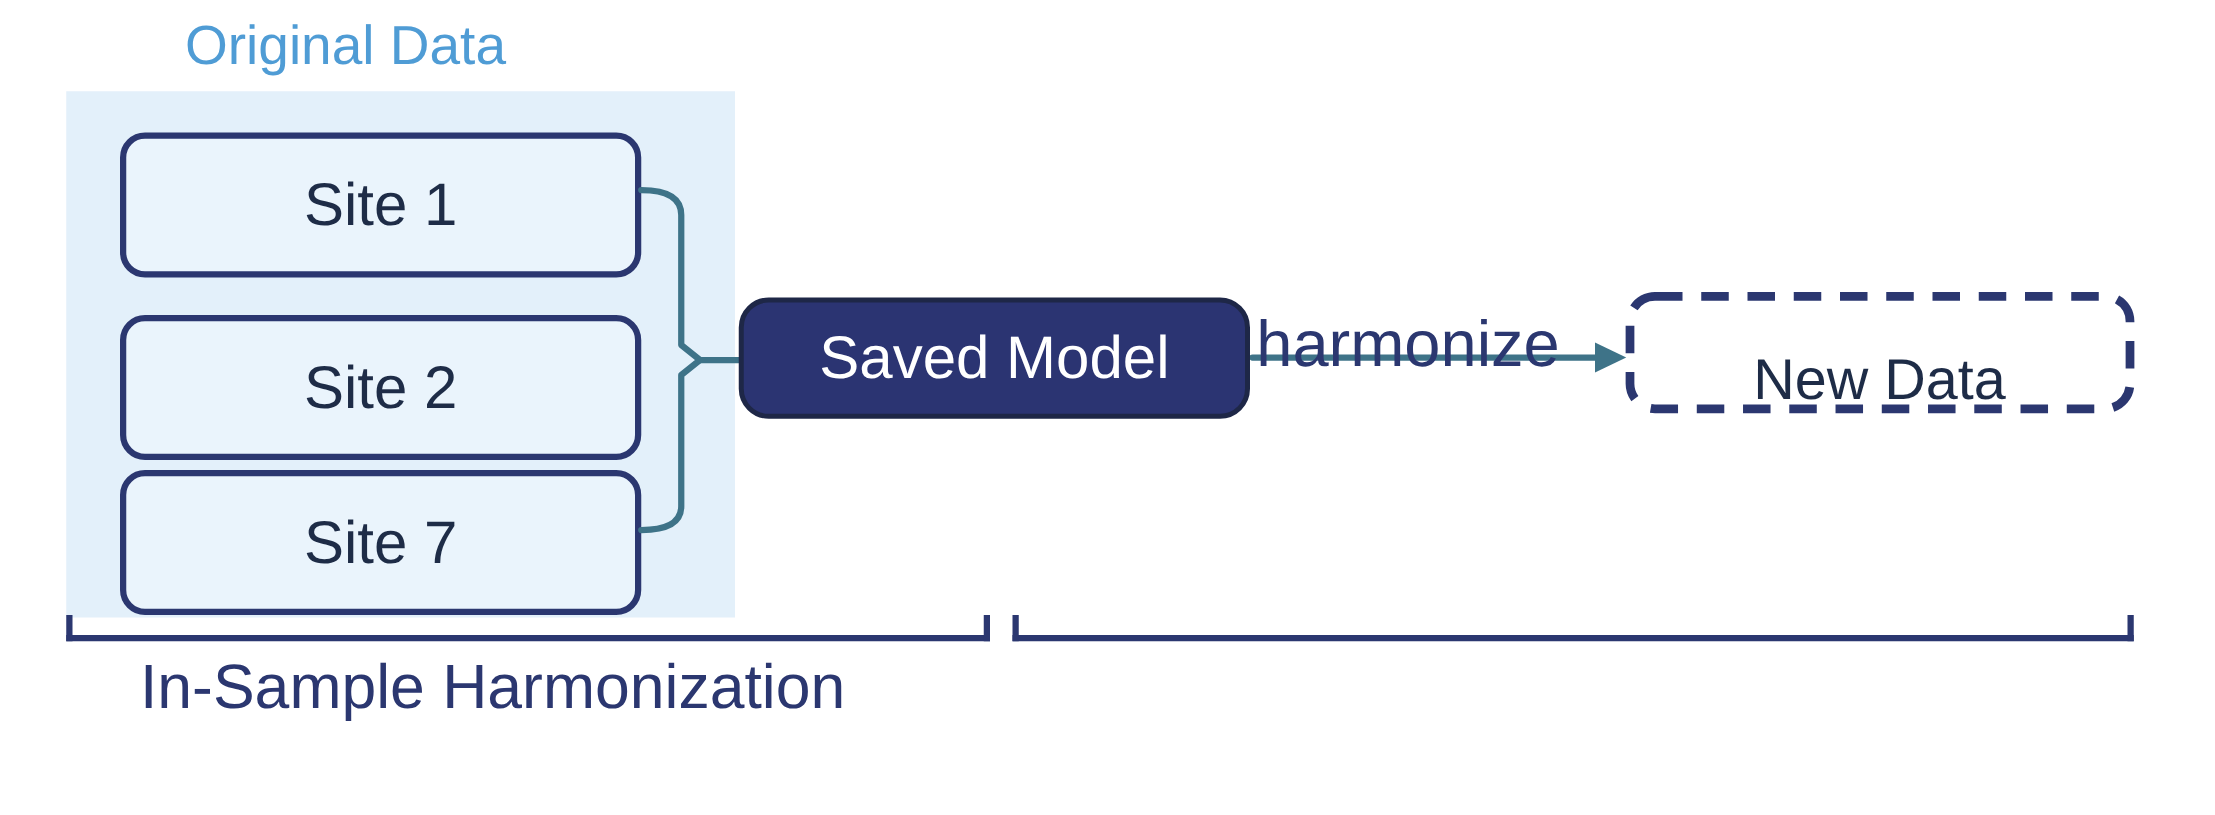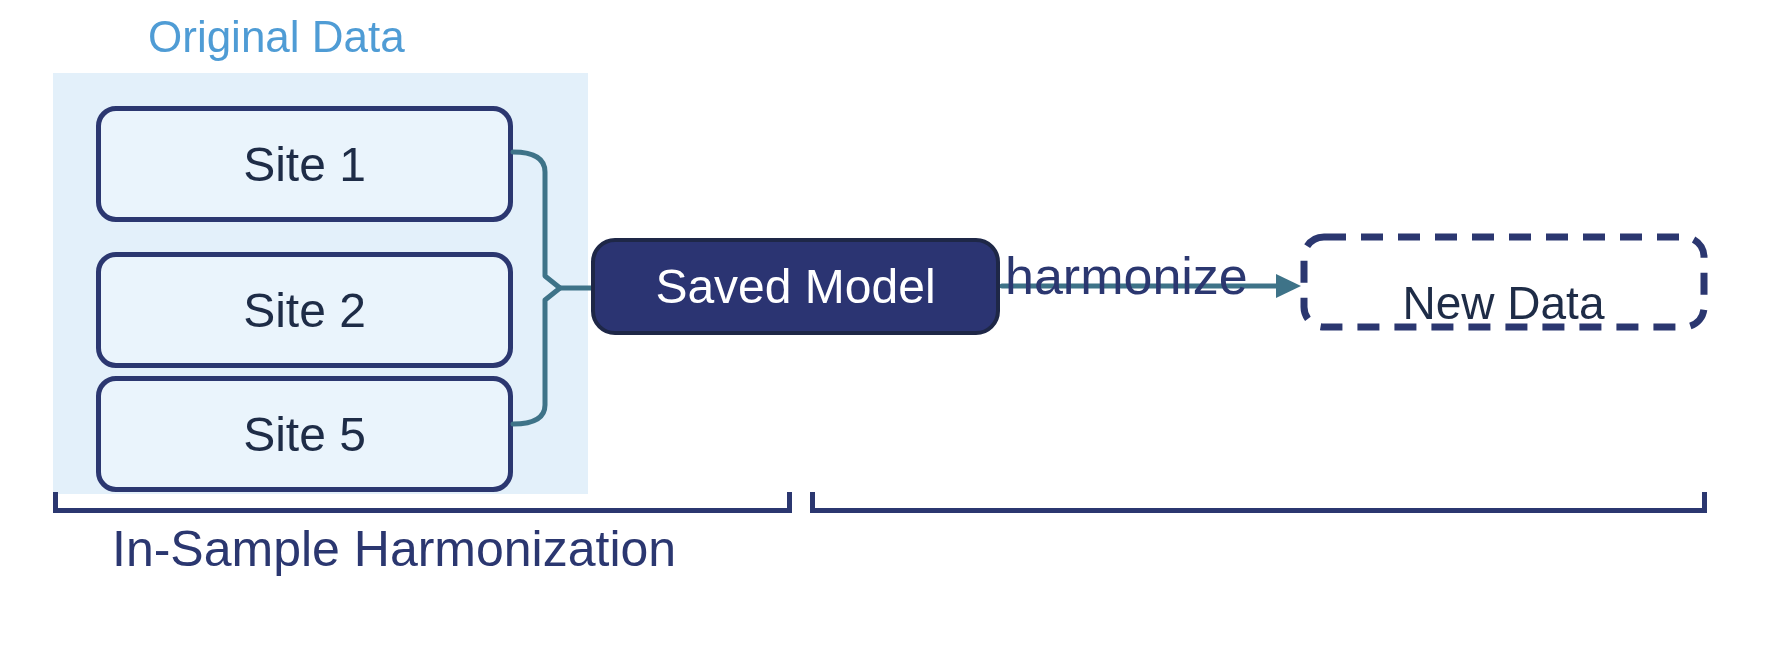--- a/index.html
+++ b/index.html
@@ -109,21 +109,21 @@
 
   <div class="abs container-box"></div>
 
   <div class="abs site-box site-1">
     <span>Site 1</span>
   </div>
   <div class="abs site-box site-2">
     <span>Site 2</span>
   </div>
   <div class="abs site-box site-3">
-    <span>Site 5</span>
+    <span>Site 7</span>
   </div>
 
   <svg class="abs overlay" viewBox="0 0 1772 652" xmlns="http://www.w3.org/2000/svg">
 
     <path class="brace-path" d="M 513 152 Q 545 152 545 172 L 545 276 L 560 288 L 545 300 L 545 405 Q 545 424 513 424"></path>
 
     <path class="stub-line" d="M 560 288 L 591 288"></path>
 
     <path class="arrow-line" d="M 1002 286 L 1278 286"></path>
     <polygon class="arrow-head" points="1276,274 1301,286 1276,298"></polygon>

